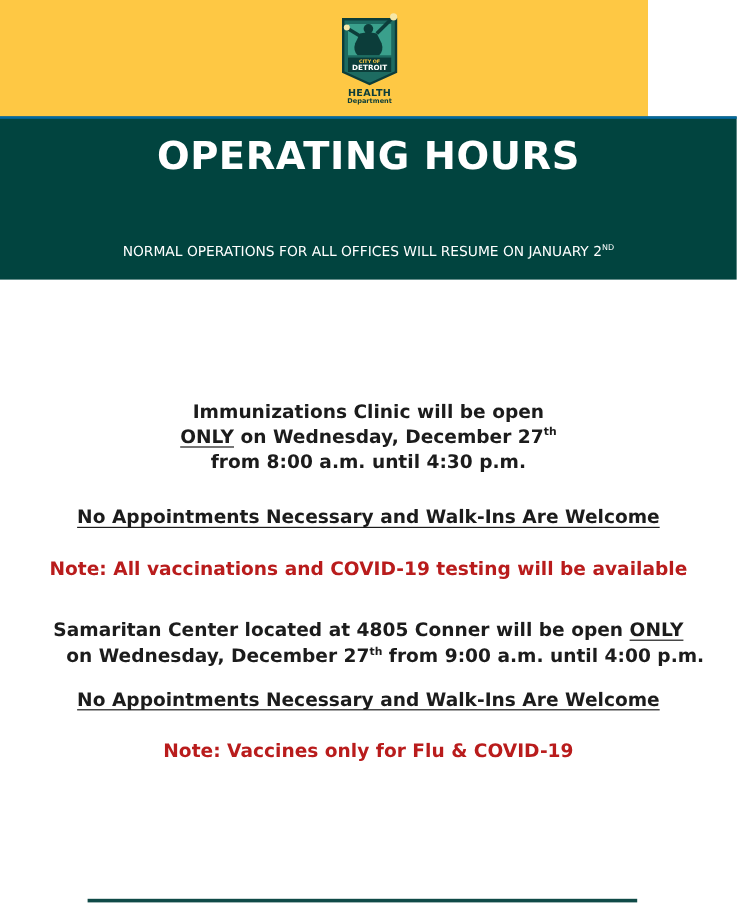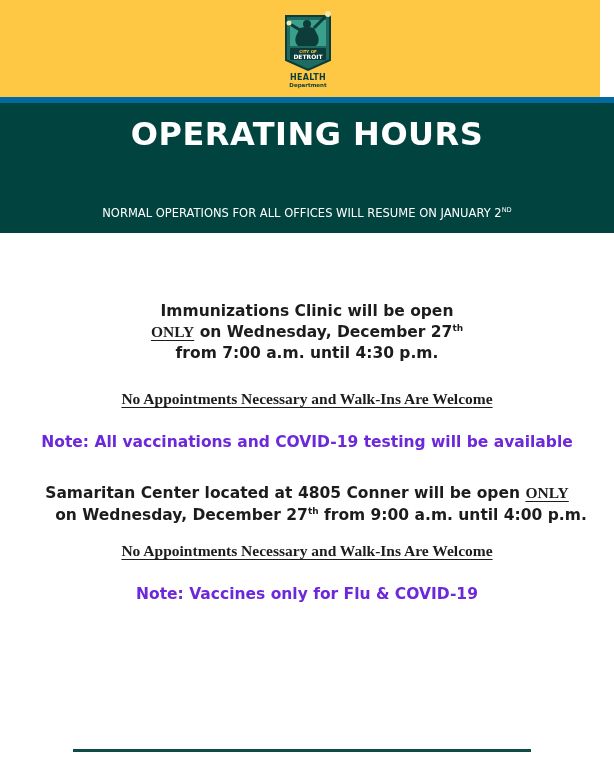--- a/index.html
+++ b/index.html
@@ -9,21 +9,21 @@
       background: #ffffff;
       overflow: hidden;
     }
     body {
       font-family: "DejaVu Sans", "Liberation Sans", sans-serif;
       position: relative;
     }
     .top-band {
       position: absolute;
       left: 0; top: 0;
-      width: 600px; height: 97px;
+      width: 540px; height: 97px;
       background: #fec844;
     }
     .logo {
       position: absolute;
       left: 276px; top: 10px;
       width: 64px; height: 82px;
     }
     .logo svg { display: block; }
     .logo-health {
       position: absolute;
@@ -44,21 +44,21 @@
       font-size: 5.5px;
       color: #0c3d3a;
     }
     .green-band {
       position: absolute;
       left: 0; top: 97px;
       width: 614px; height: 136px;
       background: #01443f;
       color: #ffffff;
       text-align: center;
-      border-top: 6px solid #0369a1;
+      border-top: 2px solid #0369a1;
     }
     .title {
       position: absolute;
       left: 0; top: 11px;
       width: 614px;
       font-size: 32px;
       font-weight: bold;
       letter-spacing: 0.5px;
       line-height: 40px;
     }
@@ -94,23 +94,24 @@
       font-weight: bold;
     }
     .line {
       position: absolute;
       left: 0;
       width: 614px;
       text-align: center;
       font-size: 15.5px;
       line-height: 22px;
       white-space: nowrap;
+      margin-top: 32px;
     }
-    .u { text-decoration: underline; text-underline-offset: 3px; font-family: Liberation Serif, serif; }
-    .red { color: #6d28d9; }
+    .u { text-decoration: underline; text-underline-offset: 3px; }
+    .red { color: #b91c1c; }
     .bottom-rule {
       position: absolute;
       left: 73px; top: 749px;
       width: 458px; height: 3px;
       background: #0f4a47;
     }
   </style>
 </head>
 <body>
 
@@ -139,21 +140,21 @@
 
 <div class="green-band">
   <div class="title">OPERATING HOURS</div>
   <div class="sub3"><span>NORMAL OPERATIONS FOR ALL OFFICES WILL RESUME ON JANUARY 2</span><sup>ND</sup></div>
 </div>
 
 <div class="content">
 
   <div class="line" style="top:300px;">Immunizations Clinic will be open</div>
   <div class="line" style="top:321px;"><span class="u">ONLY</span><span> on Wednesday, December 27</span><sup>th</sup></div>
-  <div class="line" style="top:342px;">from 7:00 a.m. until 4:30 p.m.</div>
+  <div class="line" style="top:342px;">from 8:00 a.m. until 4:30 p.m.</div>
 
   <div class="line u" style="top:388px;">No Appointments Necessary and Walk-Ins Are Welcome</div>
   <div class="line red" style="top:431px;">Note: All vaccinations and COVID-19 testing will be available</div>
 
   <div class="line" style="top:482px;"><span>Samaritan Center located at 4805 Conner will be open </span><span class="u">ONLY</span></div>
   <div class="line" style="top:504px;padding-left:28px;"><span>on Wednesday, December 27</span><sup>th</sup><span> from 9:00 a.m. until 4:00 p.m.</span></div>
 
   <div class="line u" style="top:540px;">No Appointments Necessary and Walk-Ins Are Welcome</div>
   <div class="line red" style="top:583px;">Note: Vaccines only for Flu &amp; COVID-19</div>
 </div>

